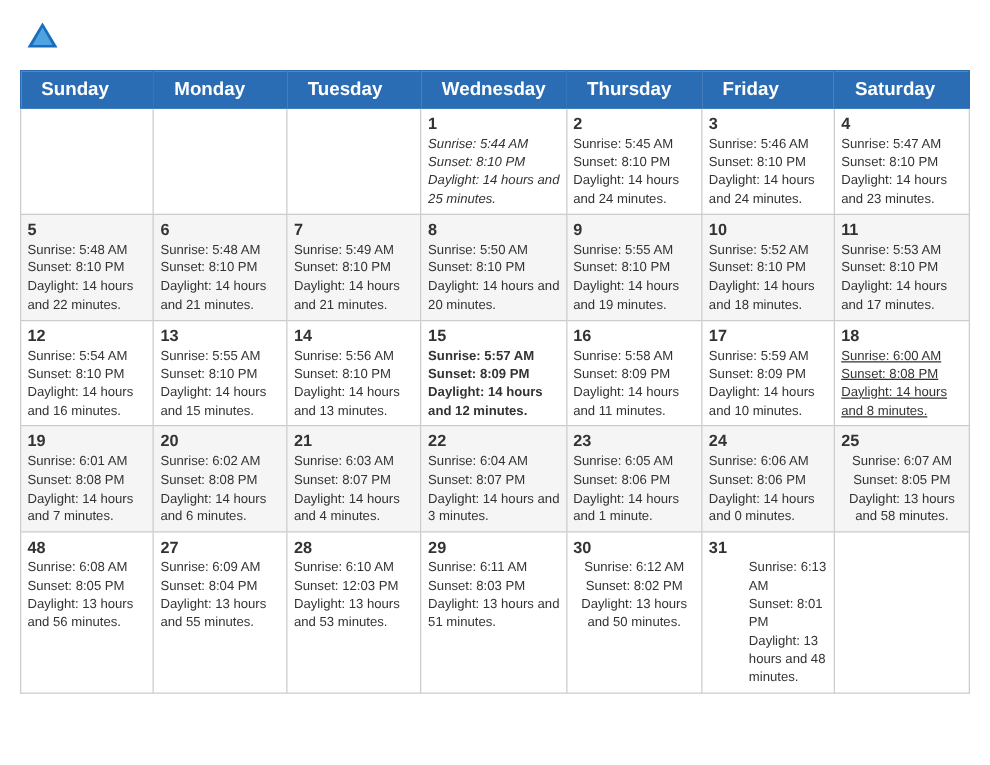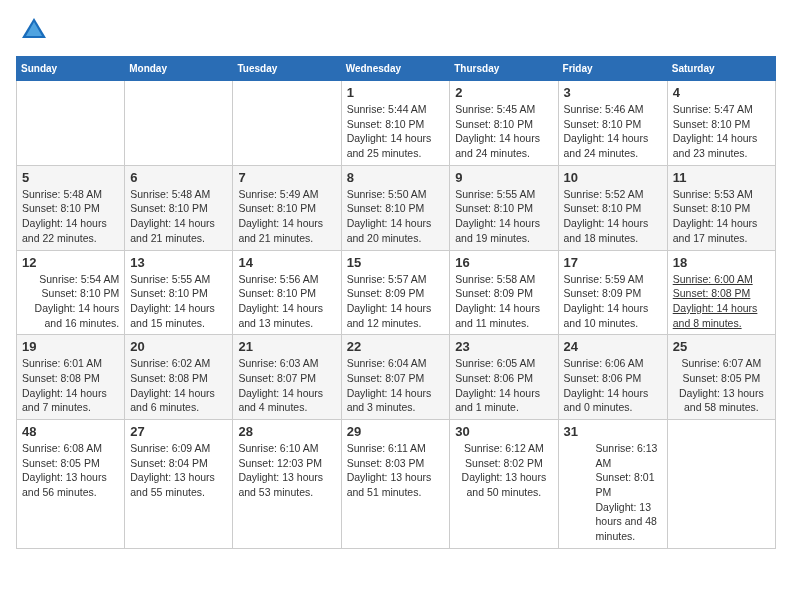--- a/index.html
+++ b/index.html
@@ -53,23 +53,23 @@
       color: #555;
     }
     .calendar {
       width: 100%;
       border-collapse: collapse;
       border: 1px solid #ccc;
     }
     .calendar th {
       background-color: #2a6db5;
       color: #fff;
-      font-size: 10px;
-      font-weight: bold;
-      padding: 6px 4px;
+      font-size: 15px;
+      font-weight: bold;
+      padding: 6px 16px;
       text-align: left;
       border: 1px solid #2a6db5;
     }
     .calendar td {
       vertical-align: top;
       border: 1px solid #ccc;
       padding: 4px 5px;
       width: 110px;
       min-height: 80px;
       background: #fff;
@@ -127,21 +127,21 @@
         <th>Saturday</th>
       </tr>
   </thead>
   <tbody id="calendar-body">
   <tr>
         <td class="empty-cell"></td>
         <td class="empty-cell"></td>
         <td class="empty-cell"></td>
         <td>
           <span class="day-number">1</span>
-          <div class="day-info" style="white-space: pre-line;">Sunrise: 5:44 AM
+          <div class="day-info" style="white-space: pre-line; font-style: italic;">Sunrise: 5:44 AM
 Sunset: 8:10 PM
 Daylight: 14 hours and 25 minutes.</div>
         </td>
         <td>
           <span class="day-number">2</span>
           <div class="day-info" style="white-space: pre-line;">Sunrise: 5:45 AM
 Sunset: 8:10 PM
 Daylight: 14 hours and 24 minutes.</div>
         </td>
         <td>
@@ -197,39 +197,39 @@
         <td>
           <span class="day-number">11</span>
           <div class="day-info" style="white-space: pre-line;">Sunrise: 5:53 AM
 Sunset: 8:10 PM
 Daylight: 14 hours and 17 minutes.</div>
         </td>
       </tr>
       <tr>
         <td>
           <span class="day-number">12</span>
-          <div class="day-info" style="white-space: pre-line; text-align: right;">Sunrise: 5:54 AM
+          <div class="day-info" style="white-space: pre-line;">Sunrise: 5:54 AM
 Sunset: 8:10 PM
 Daylight: 14 hours and 16 minutes.</div>
         </td>
         <td>
           <span class="day-number">13</span>
           <div class="day-info" style="white-space: pre-line;">Sunrise: 5:55 AM
 Sunset: 8:10 PM
 Daylight: 14 hours and 15 minutes.</div>
         </td>
         <td>
           <span class="day-number">14</span>
           <div class="day-info" style="white-space: pre-line;">Sunrise: 5:56 AM
 Sunset: 8:10 PM
 Daylight: 14 hours and 13 minutes.</div>
         </td>
         <td>
           <span class="day-number">15</span>
-          <div class="day-info" style="white-space: pre-line;">Sunrise: 5:57 AM
+          <div class="day-info" style="white-space: pre-line; font-weight: bold;">Sunrise: 5:57 AM
 Sunset: 8:09 PM
 Daylight: 14 hours and 12 minutes.</div>
         </td>
         <td>
           <span class="day-number">16</span>
           <div class="day-info" style="white-space: pre-line;">Sunrise: 5:58 AM
 Sunset: 8:09 PM
 Daylight: 14 hours and 11 minutes.</div>
         </td>
         <td>

